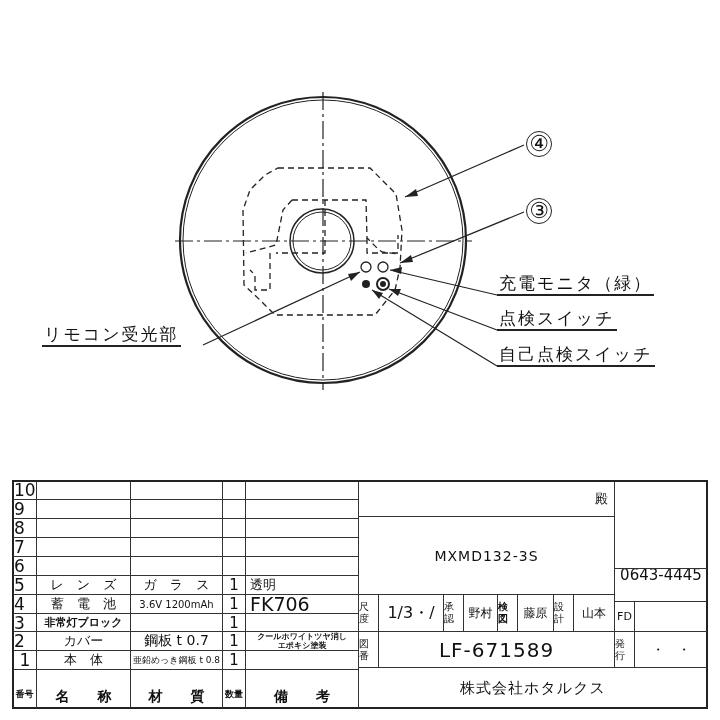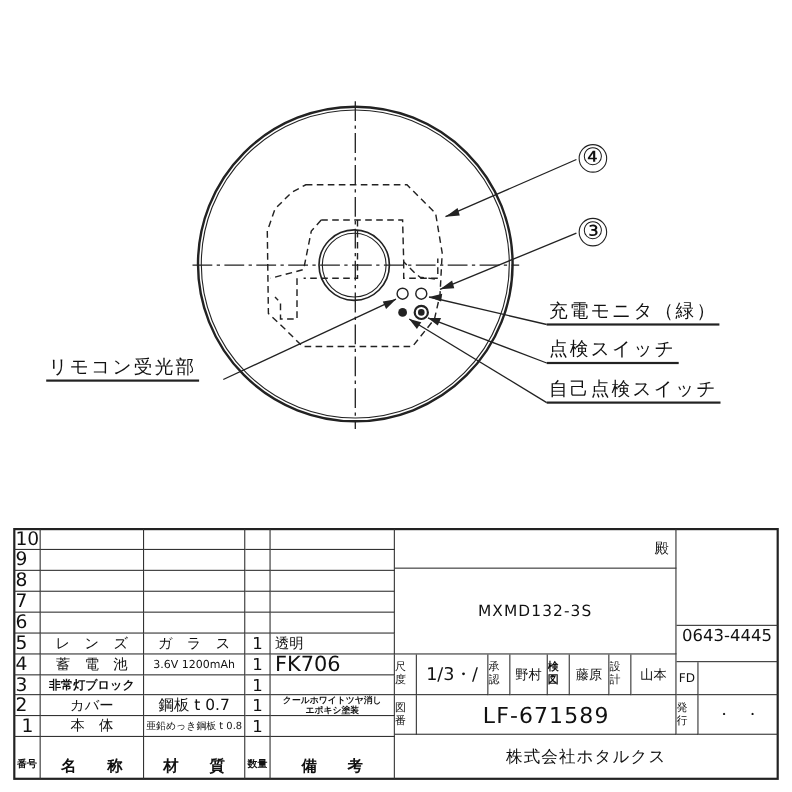--- a/index.html
+++ b/index.html
@@ -145,21 +145,21 @@
   <div class="cell hdr nob" style="left:246px;top:670px;width:113px;height:38px;align-items:flex-start;padding-top:18px;">備　　考</div>
 </div>
 
 <div class="cell" style="left:359px;top:481px;width:256px;height:36px;justify-content:flex-end;padding-right:6px;font-size:13px;">
   <span>殿</span>
 </div>
 <div class="cell" style="left:359px;top:517px;width:256px;height:78px;font-size:14px;letter-spacing:1px;">
   <span>MXMD132-3S</span>
 </div>
 <div class="cell nor" style="left:615px;top:481px;width:92px;height:88px;"></div>
-<div class="cell nor" style="left:615px;top:569px;width:92px;height:33px;font-size:15px;align-items:flex-start;padding-bottom:4px;">
+<div class="cell nor" style="left:615px;top:569px;width:92px;height:33px;font-size:15px;align-items:flex-end;padding-bottom:17px;">
   <span>0643-4445</span>
 </div>
 
 <div class="cell vert" style="left:359px;top:595px;width:20px;height:37px;white-space:normal;word-break:break-all;">尺度</div>
 <div class="cell" style="left:379px;top:595px;width:65px;height:37px;font-size:16px;">1/3・/</div>
 <div class="cell vert" style="left:444px;top:595px;width:20px;height:37px;white-space:normal;word-break:break-all;">承認</div>
 <div class="cell vert" style="left:464px;top:595px;width:34px;height:37px;white-space:normal;word-break:break-all;font-size:12px;line-height:15px;">野村</div>
 <div class="cell vert" style="left:498px;top:595px;width:20px;height:37px;white-space:normal;word-break:break-all;font-weight:bold;">検図</div>
 <div class="cell vert" style="left:518px;top:595px;width:36px;height:37px;white-space:normal;word-break:break-all;font-size:12px;line-height:15px;">藤原</div>
 <div class="cell vert" style="left:554px;top:595px;width:20px;height:37px;white-space:normal;word-break:break-all;">設計</div>

